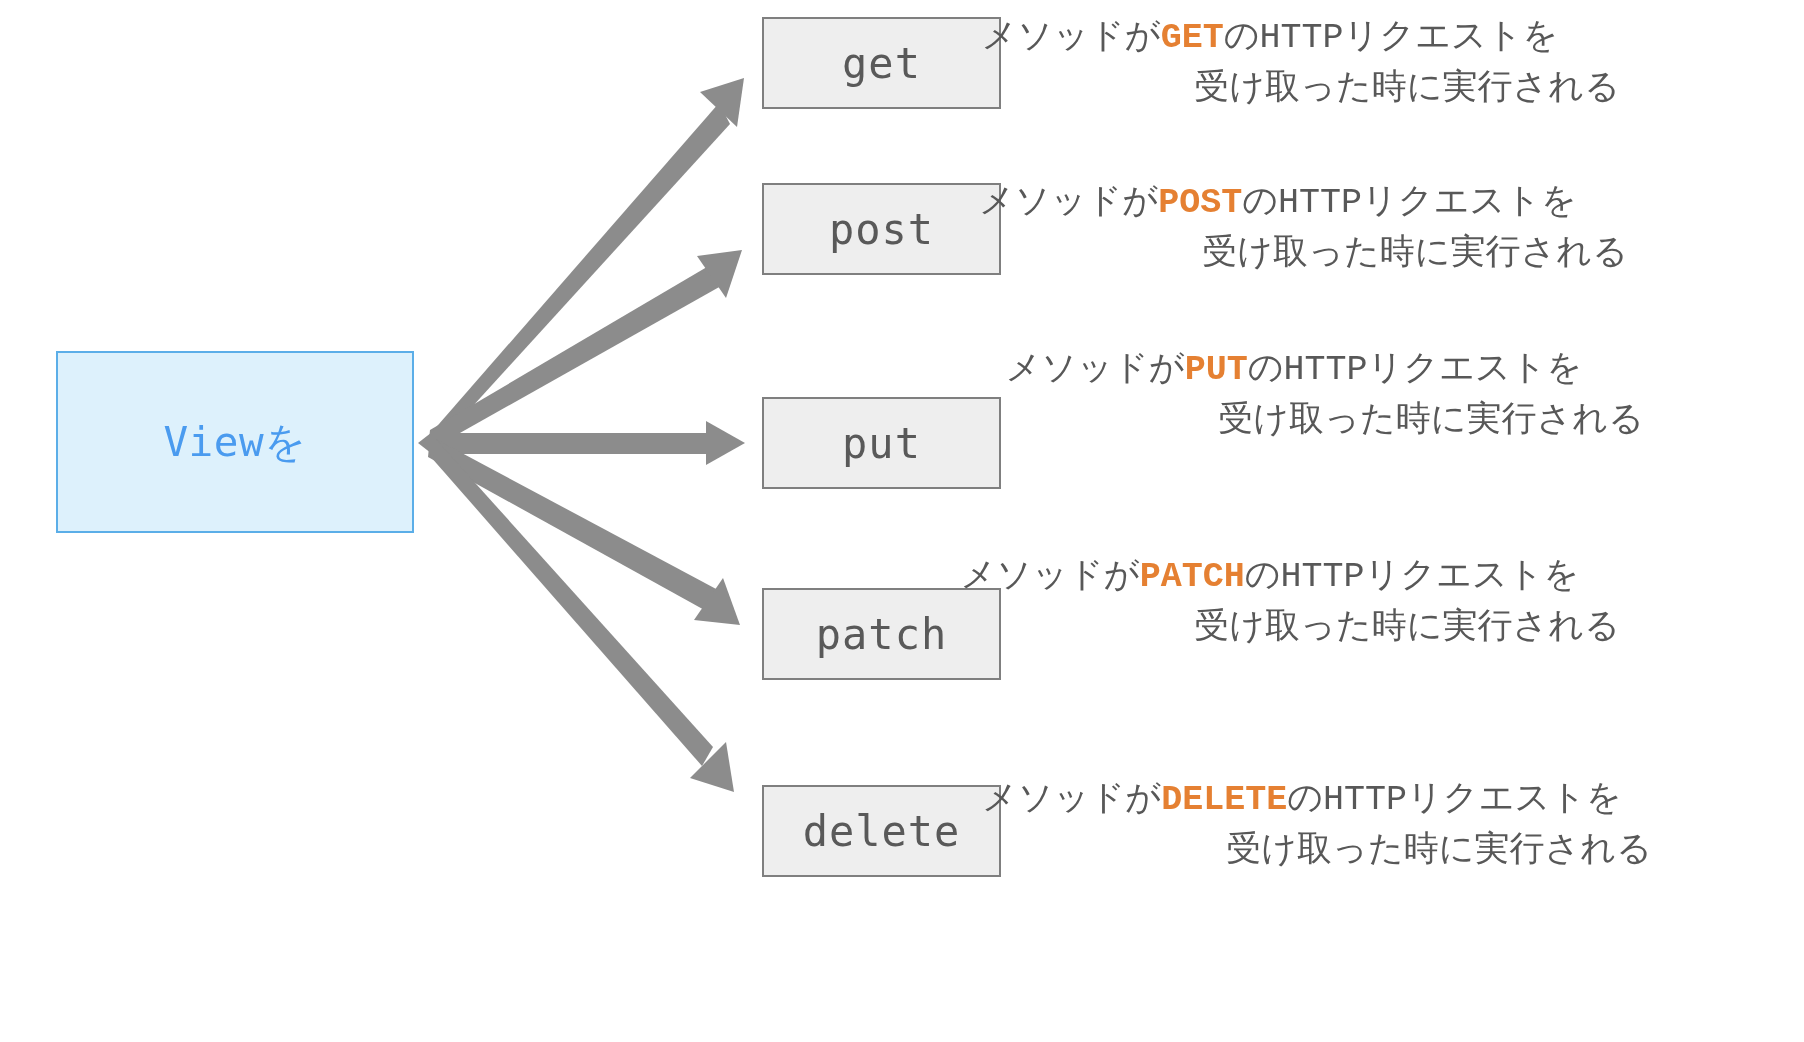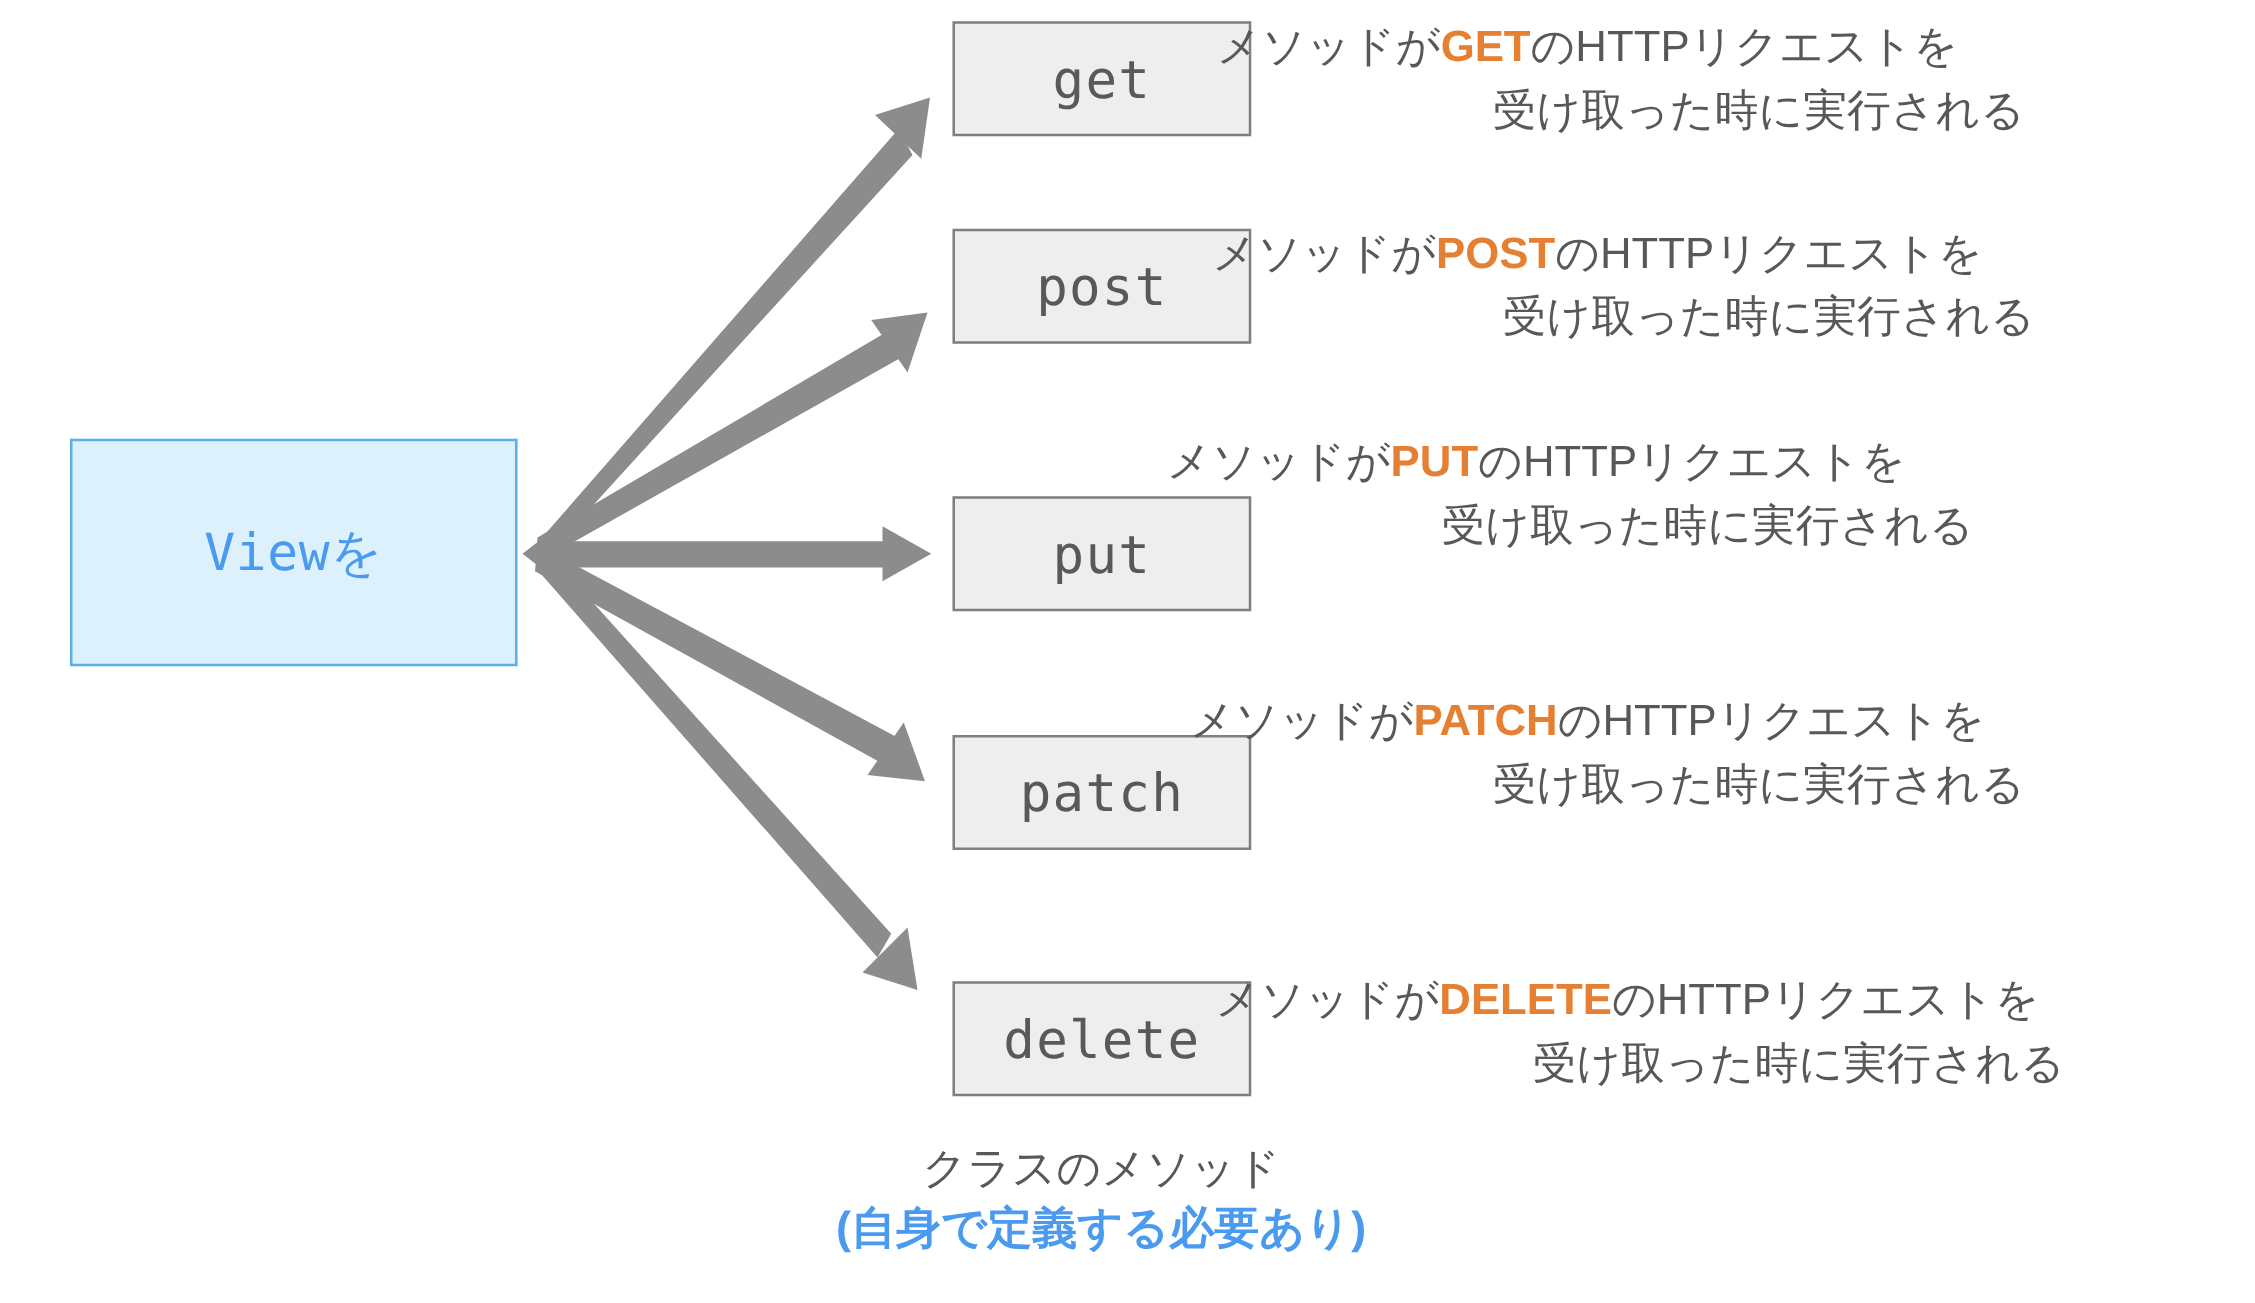--- a/index.html
+++ b/index.html
@@ -60,21 +60,21 @@
     font-size: 42px;
     letter-spacing: 1px;
   }
 
   
   .desc {
     position: absolute;
     width: 700px;
     text-align: center;
     color: #585858;
-    font-family: Liberation Sans, sans-serif;
+    font-family: Liberation Mono, monospace;
     font-size: 35px;
     line-height: 1.45;
     white-space: nowrap;
   }
   .desc .verb {
     color: #E58032;
     font-weight: bold;
   }
   .desc .l2 { display: block; text-align: right; }
 
@@ -154,39 +154,35 @@
     <span>post</span>
   </div>
   <div class="desc" style="left:928px; top:178px;">
     <span>メソッドが</span><span class="verb">POST</span><span>のHTTPリクエストを</span>
     <span class="l2">受け取った時に実行される</span>
   </div>
 
   <div class="method-box" style="top:397px;">
     <span>put</span>
   </div>
-  <div class="desc" style="left:879px; top:345px;">
+  <div class="desc" style="left:944px; top:345px;">
     <span>メソッドが</span><span class="verb">PUT</span><span>のHTTPリクエストを</span>
     <span class="l2">受け取った時に実行される</span>
   </div>
 
   <div class="method-box" style="top:588px;">
     <span>patch</span>
   </div>
   <div class="desc" style="left:920px; top:552px;">
     <span>メソッドが</span><span class="verb">PATCH</span><span>のHTTPリクエストを</span>
     <span class="l2">受け取った時に実行される</span>
   </div>
 
   <div class="method-box" style="top:785px;">
     <span>delete</span>
   </div>
   <div class="desc" style="left:952px; top:775px;">
     <span>メソッドが</span><span class="verb">DELETE</span><span>のHTTPリクエストを</span>
     <span class="l2">受け取った時に実行される</span>
   </div>
 
-  <div class="caption" style="top:912px;">
-    <span class="cap-line1">クラスのメソッド</span>
-    <span class="cap-line2">(自身で定義する必要あり)</span>
-  </div>
 
 </div>
 
 </body></html>

